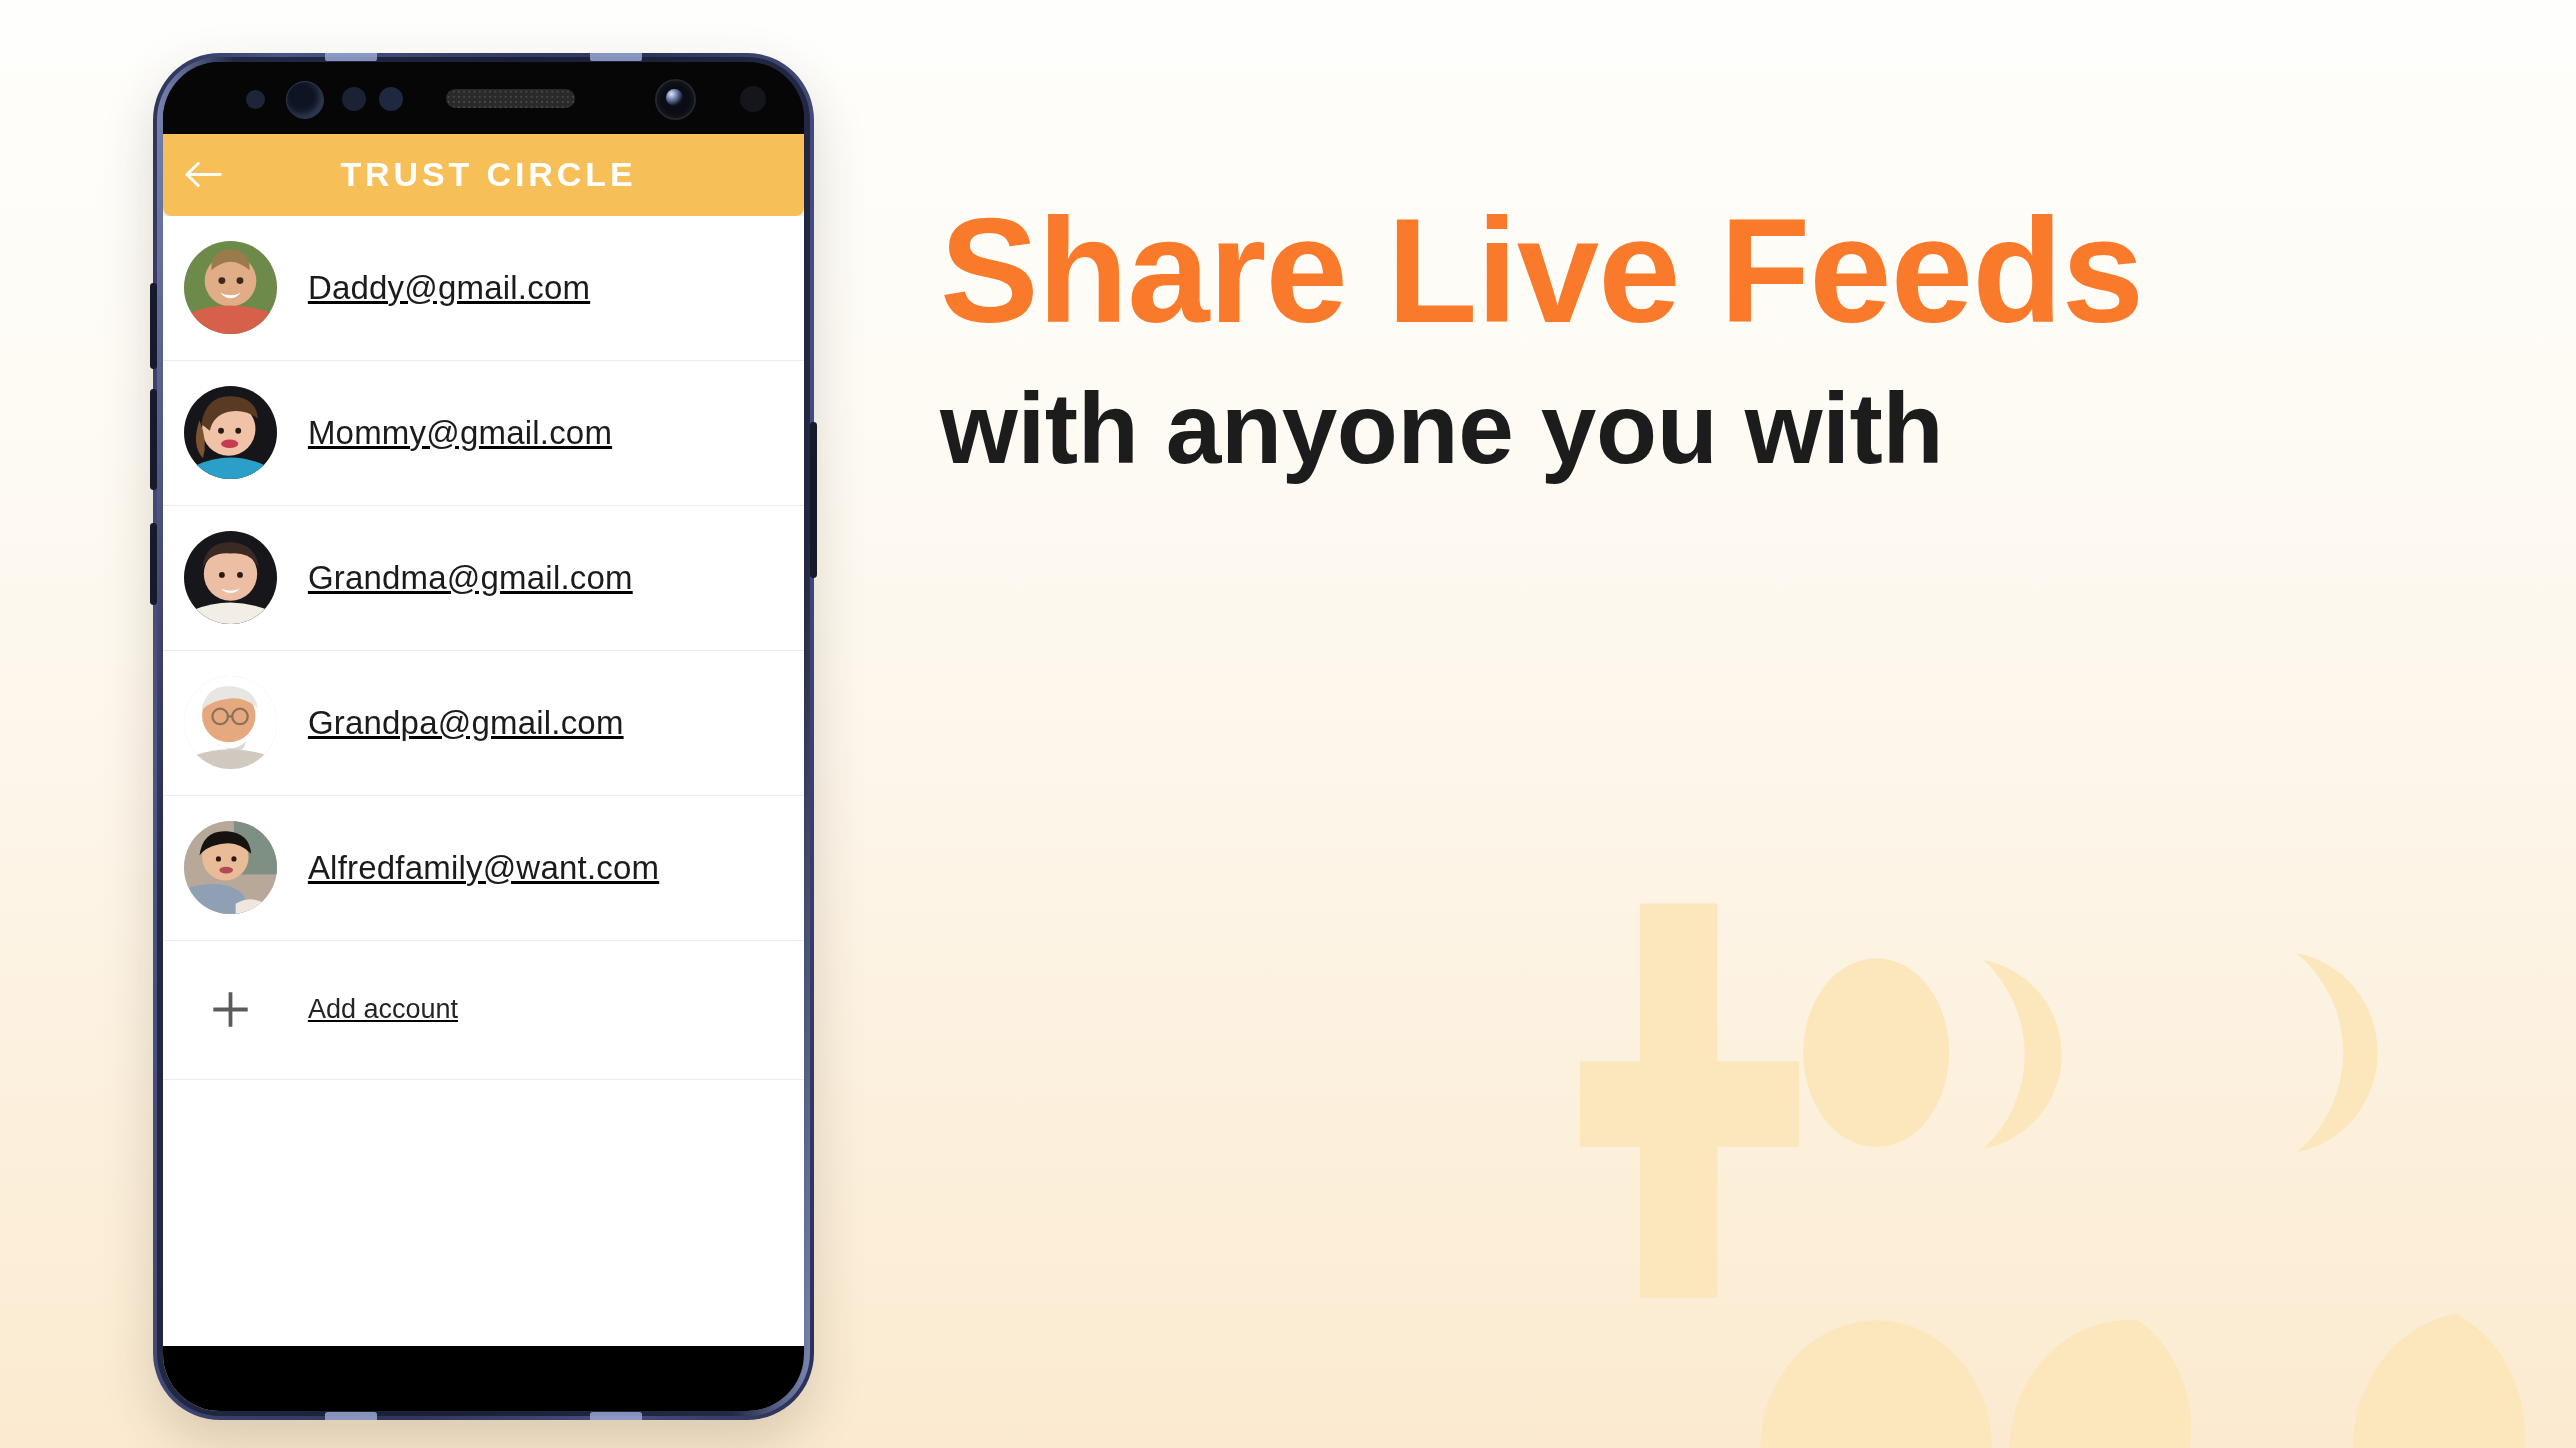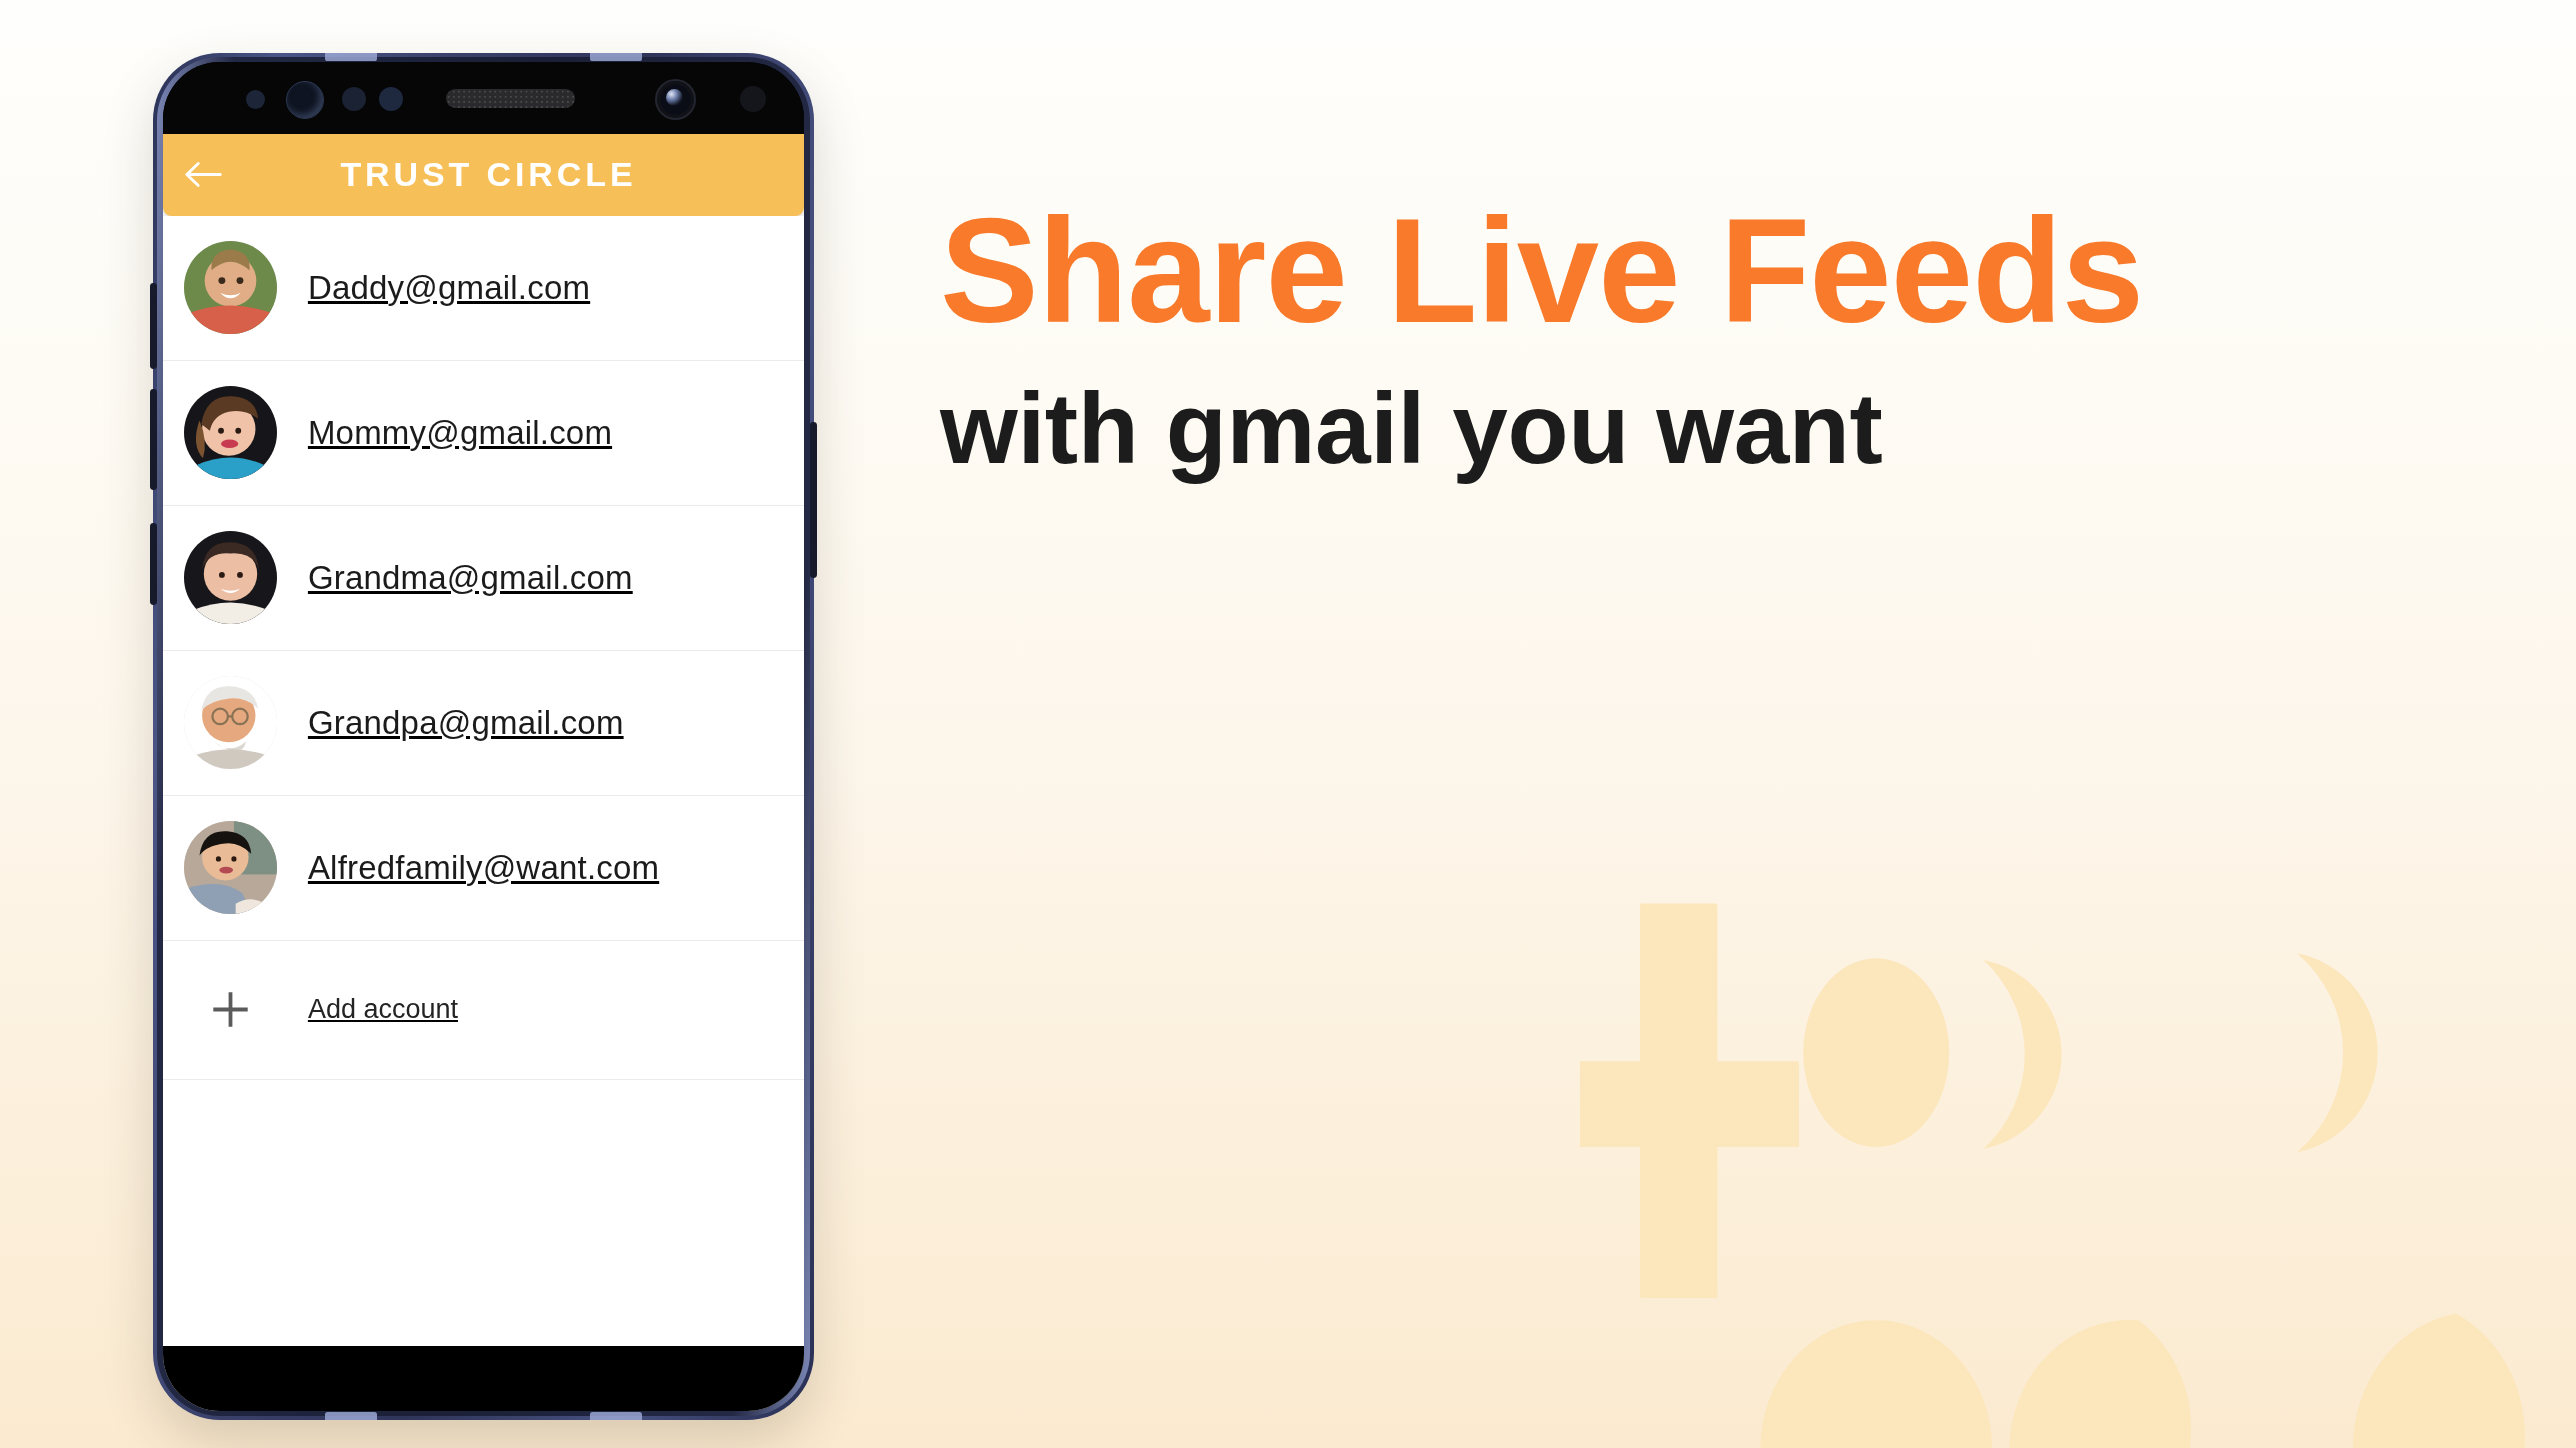--- a/index.html
+++ b/index.html
@@ -326,15 +326,15 @@
 
       </div>
 
       <div class="nav-chin"></div>
     </div>
   </div>
 </div>
 
 <div class="copy">
   <div class="headline">Share Live Feeds</div>
-  <div class="subhead">with gmail you want</div>
+  <div class="subhead">with anyone you with</div>
 </div>
 
 
 </body></html>

